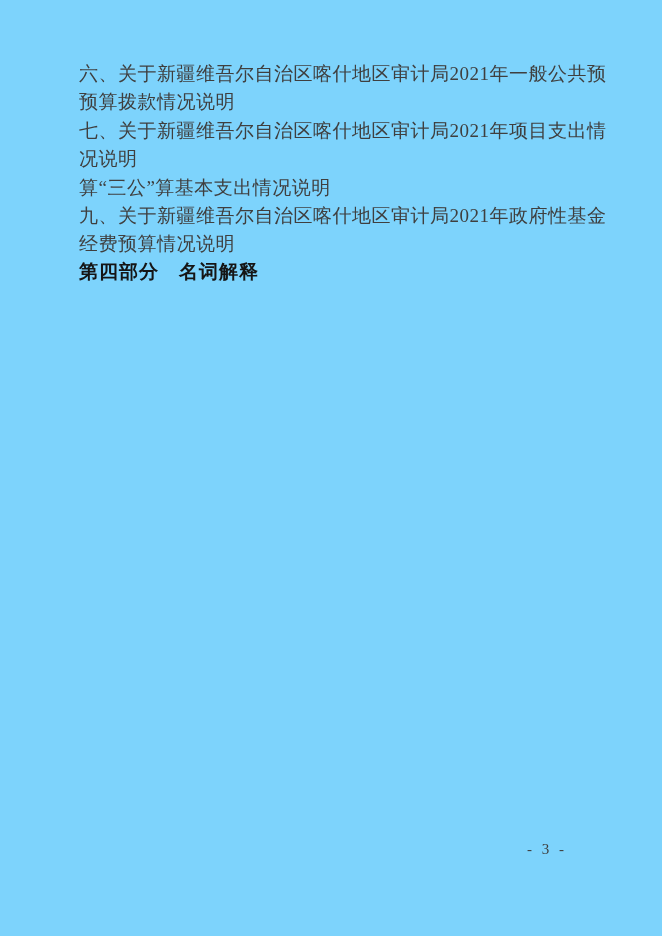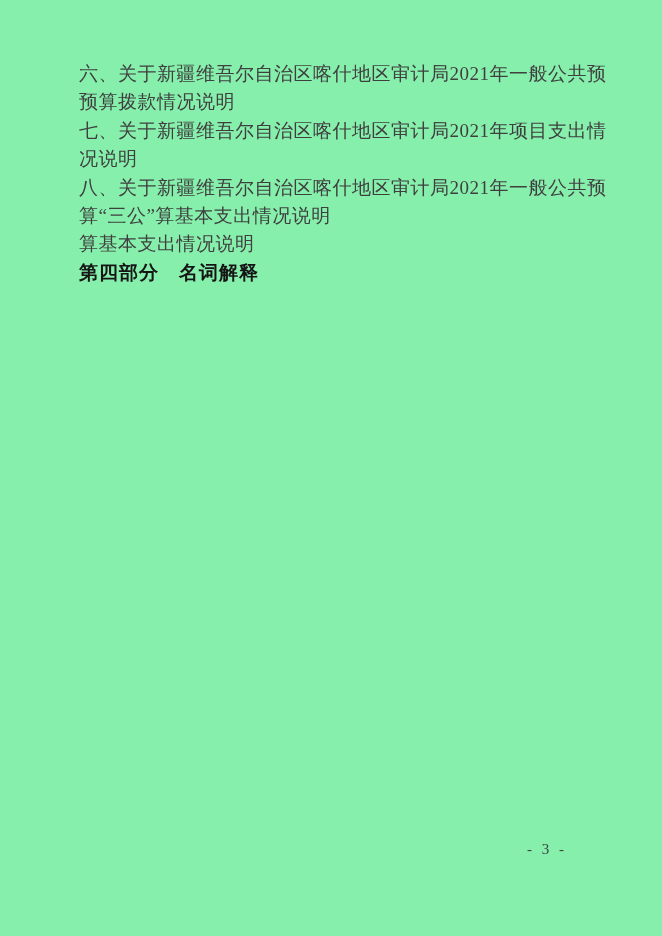--- a/index.html
+++ b/index.html
@@ -10,39 +10,39 @@
     width: 662px;
     height: 936px;
     background: #ffffff;
     overflow: hidden;
     font-family: "Liberation Serif", "DejaVu Serif", serif;
   }
   .page {
     position: relative;
     width: 662px;
     height: 936px;
-    background: #86efac;
+    background: #7dd3fc;
   }
   .text-block {
     position: absolute;
     left: 79px;
     top: 60px;
     width: 505px;
     font-size: 19px;
     line-height: 28.4px;
     letter-spacing: 0.5px;
     color: #3f3f3f;
     white-space: nowrap;
   }
   .toc-line {
     height: 28.4px;
   }
   .section-heading {
     height: 28.4px;
-    font-family: Liberation Sans, sans-serif;
+    font-family: Liberation Mono, monospace;
     font-weight: bold;
     color: #151515;
     letter-spacing: 1px;
   }
   .page-number {
     position: absolute;
     left: 527px;
     top: 841px;
     font-size: 15px;
     letter-spacing: 3px;
@@ -53,21 +53,21 @@
 </head>
 <body>
 
 <div class="page">
 
   <div class="text-block">
     <div class="toc-line">六、关于新疆维吾尔自治区喀什地区审计局2021年一般公共预</div>
     <div class="toc-line">预算拨款情况说明</div>
     <div class="toc-line">七、关于新疆维吾尔自治区喀什地区审计局2021年项目支出情</div>
     <div class="toc-line">况说明</div>
-    <div class="toc-line">八、关于新疆维吾尔自治区喀什地区审计局2021年一般公共预</div>
     <div class="toc-line">算“三公”算基本支出情况说明</div>
-    <div class="toc-line">算基本支出情况说明</div>
+    <div class="toc-line">九、关于新疆维吾尔自治区喀什地区审计局2021年政府性基金</div>
+    <div class="toc-line">经费预算情况说明</div>
     <div class="section-heading">第四部分　名词解释</div>
   </div>
 
   <div class="page-number">- 3 -</div>
 
 </div>
 
 </body></html>

